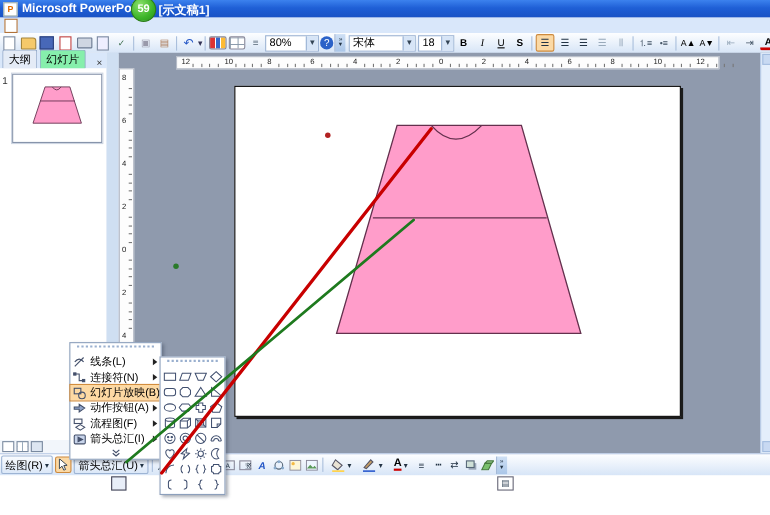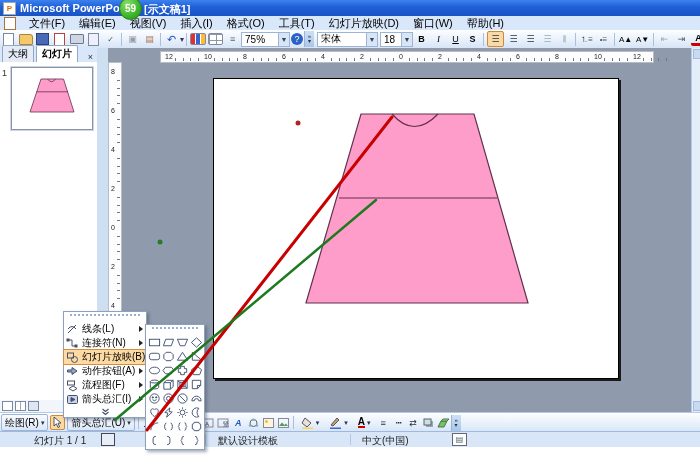--- a/index.html
+++ b/index.html
@@ -41,21 +41,21 @@
   .toolopt{width:9px;height:16px;background:linear-gradient(180deg,#cfe0f5,#aac6e8);
     border-left:1px solid #9db4d4;display:flex;flex-direction:column;align-items:center;
     justify-content:center;color:#234;font-size:6px;line-height:5px;flex:0 0 auto;}
   .fmt-b{font-weight:bold;} .fmt-i{font-style:italic;} .fmt-u{text-decoration:underline;}
   .hl{background:#fbd9a5;border:1px solid #cd8a3e;border-radius:2px;}
   
   #leftpane{left:0;top:48px;width:97px;height:352px;background:#fff;border-right:1px solid #c3d6ef;}
   #tabrow{left:0;top:48px;width:97px;height:14px;background:#d9e7fa;display:flex;align-items:flex-end;font-size:10px;}
   .tab{padding:1px 5px;border:1px solid #93a8c8;border-bottom:none;border-radius:2px 2px 0 0;
     background:#e4ebf6;margin-left:2px;white-space:nowrap;}
-  .tab.active{background:#ffffff;font-weight:bold;}
+  .tab.active{background:#86efac;font-weight:normal;}
   #tab-close{margin-left:auto;margin-right:2px;font-size:9px;color:#333;padding:0 2px;}
   #thumb-num{left:2px;top:68px;font-size:9px;color:#333;}
   #thumb{left:11px;top:67px;width:80px;height:61px;background:#fff;border:1px solid #8794ab;
     outline:1px solid #cdd5e2;}
   
   #splitter{left:97px;top:48px;width:11px;height:352px;background:#cfdff2;}
   #workarea{left:108px;top:48px;width:592px;height:364px;background:#8f9aad;}
   #hruler{left:160px;top:51px;width:492px;height:10px;background:#fdfdfd;border:1px solid #b6bcc8;
     font-size:7px;color:#222;}
   .htick{position:absolute;top:6px;width:1px;height:3px;background:#777;}
@@ -115,31 +115,20 @@
 
   <div id="titlebar" class="abs">
     <span id="ppt-app-icon">P</span>
     <span>Microsoft PowerPoint</span>
   </div>
   <div id="badge" class="abs">59</div>
   <div id="title-right" class="abs" style="color:#fff;font-weight:bold;z-index:6">[示文稿1]</div>
 
   <div id="menubar" class="abs">
     <span class="docicon"></span>
-    <span id="menubar-items" style="display:flex">
-        <span class="menuitem">文件(F)</span>
-        <span class="menuitem">编辑(E)</span>
-        <span class="menuitem">视图(V)</span>
-        <span class="menuitem">插入(I)</span>
-        <span class="menuitem">格式(O)</span>
-        <span class="menuitem">工具(T)</span>
-        <span class="menuitem">幻灯片放映(D)</span>
-        <span class="menuitem">窗口(W)</span>
-        <span class="menuitem">帮助(H)</span>
-      </span>
   </div>
 
   <div id="toolbar" class="abs">
     <span class="tbtn">
         <span class="pg"></span>
       </span>
     <span class="tbtn">
         <span class="fold"></span>
       </span>
     <span class="tbtn">
@@ -159,21 +148,21 @@
     <span class="tbtn" style="color:#99a">▣</span>
     <span class="tbtn" style="color:#a75">▤</span>
     <span class="tsep"></span>
     <span class="tbtn" style="color:#2457c6;font-size:11px">↶</span>
     <span class="chev">▾</span>
     <span class="tsep"></span>
     <span class="tbtn" style="background:linear-gradient(90deg,#d33 0 4px,#fff 4px 5px,#36c 5px 9px,#fff 9px 10px,#fb3 10px 14px);width:14px;height:10px;border:1px solid #889"></span>
     <span class="tbtn" style="background:linear-gradient(90deg,#89a 0 1px,transparent 1px 6px) 0 0/7px 100%,linear-gradient(#89a 0 1px,transparent 1px 6px) 0 0/100% 6px,#fff;border:1px solid #889;width:13px;height:10px"></span>
     <span class="tbtn" style="color:#567">≡</span>
     <span class="combo" style="width:44px">
-      <span>75%</span>
+      <span>80%</span>
         <span class="dd">▼</span>
     </span>
     <span class="tbtn" style="border-radius:50%;background:#2b62c8;color:#fff;width:12px;height:12px;font-size:9px">?</span>
     <span class="toolopt">
         <span>»</span>
         <span>▾</span>
       </span>
     <span class="combo" style="width:56px;margin-left:3px">
       <span>宋体</span>
         <span class="dd">▼</span>
@@ -455,27 +444,20 @@
           <path d="M1 9 L4 3 L10 3 L7 9 Z" fill="#79c06d" stroke="#467a3e"></path>
           <path d="M4 3 L6 1 L12 1 L10 3 Z" fill="#a5d89a" stroke="#467a3e"></path>
         </svg>
       </span>
     <span class="toolopt">
         <span>»</span>
         <span>▾</span>
       </span>
   </div>
 
-  <div id="statusbar" class="abs">
-    <span class="abs" style="left:34px;top:2px">幻灯片 1 / 1</span>
-    <span class="sdiv" style="left:205px"></span>
-    <span class="abs" style="left:218px;top:2px">默认设计模板</span>
-    <span class="sdiv" style="left:350px"></span>
-    <span class="abs" style="left:362px;top:2px">中文(中国)</span>
-  </div>
   <div id="ime-icon" class="abs"></div>
   <div id="spell-icon" class="abs">▤</div>
 
   <div id="as-menu" class="abs">
     <div class="tearoff"></div>
     <div id="as-items">
         <div class="mrow">
           <span class="ibox">
             <svg width="13" height="13" viewBox="0 0 13 13" stroke="#44506b" fill="none" stroke-width="1">
               <line x1="2" y1="10" x2="10" y2="2"></line>

